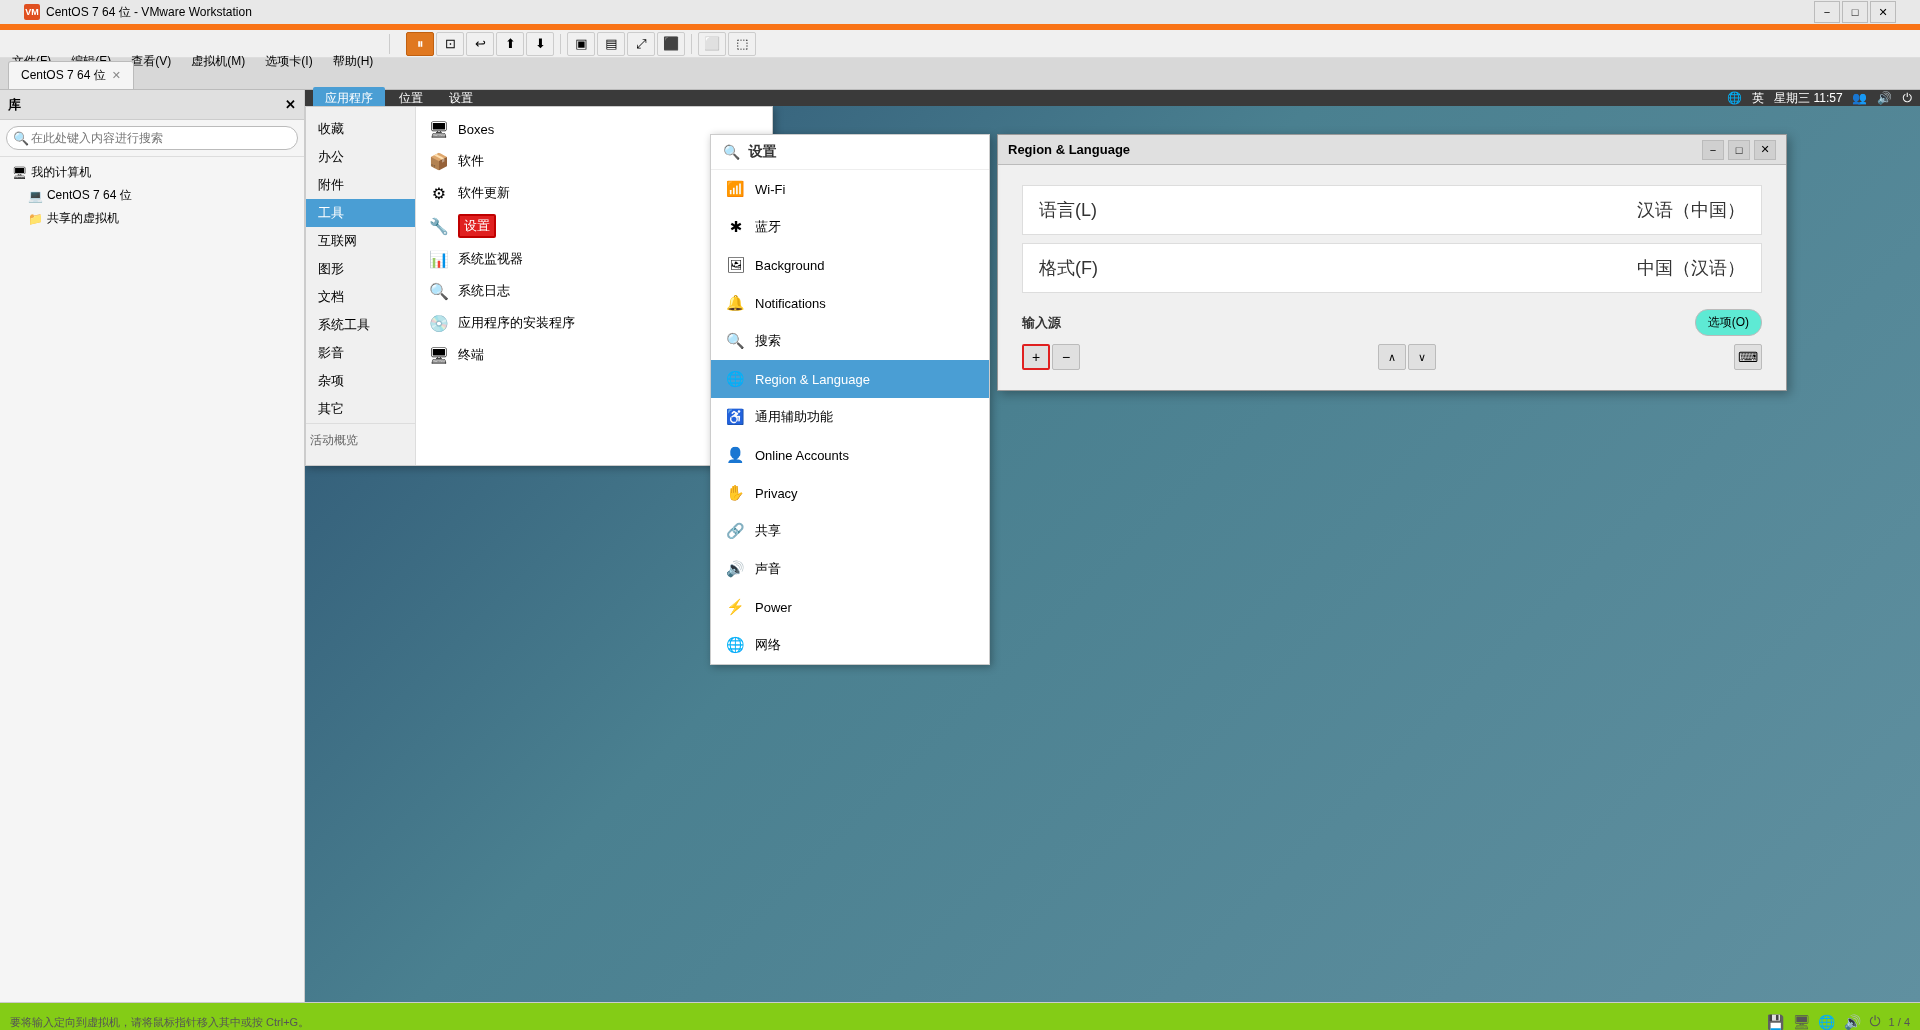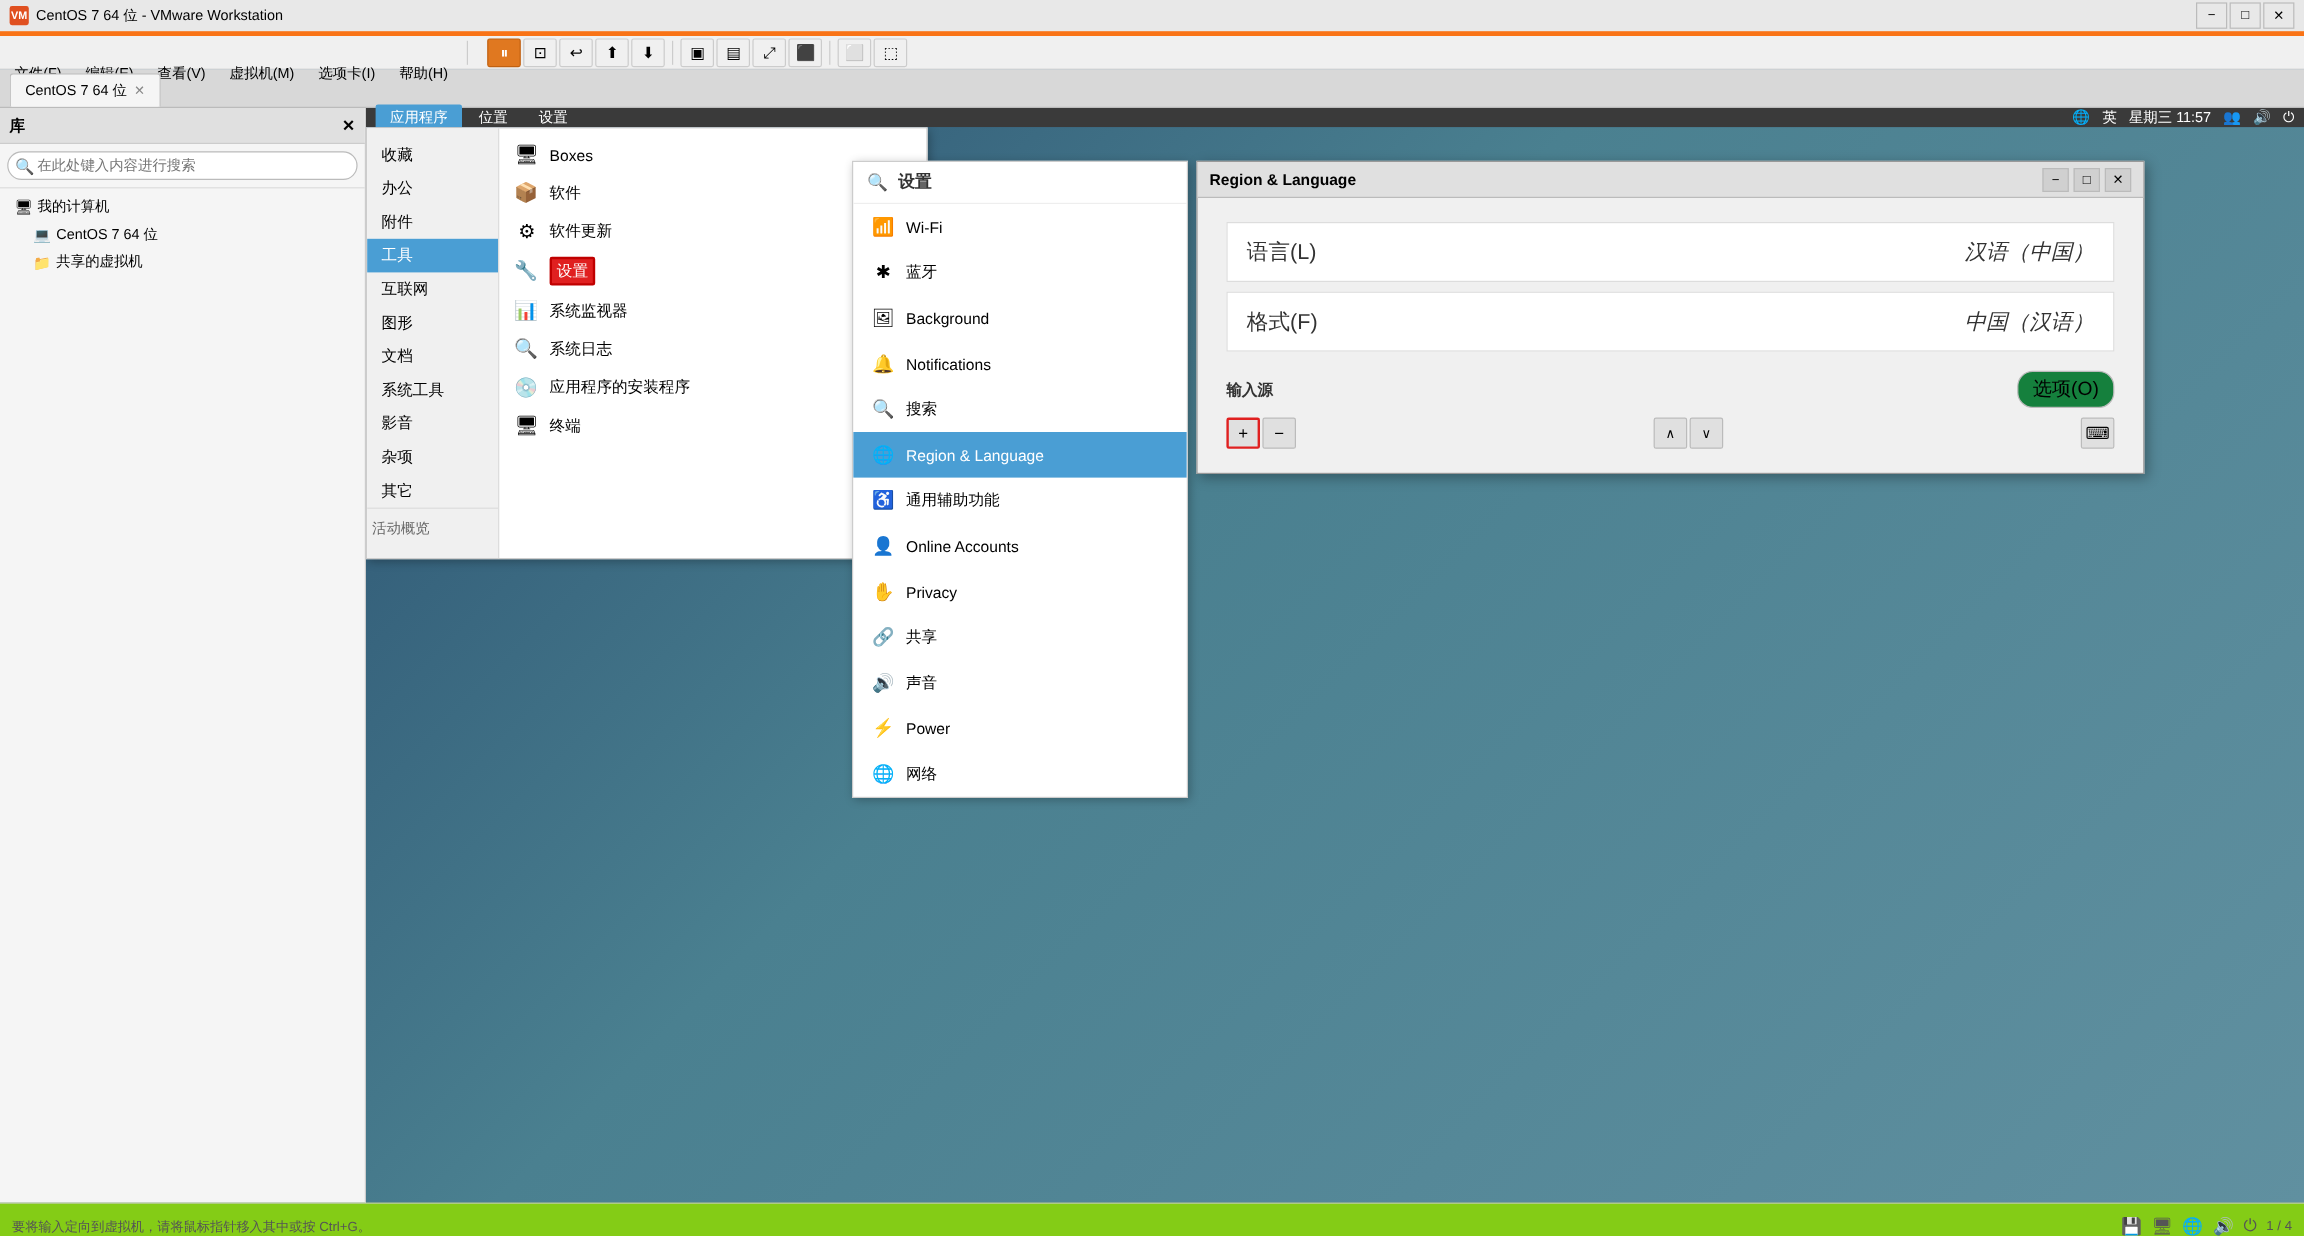--- a/index.html
+++ b/index.html
@@ -12,22 +12,22 @@
       background: #3a6080;
     }
 
     
     #titlebar {
       height: 30px;
       background: #e8e8e8;
       display: flex;
       align-items: center;
       justify-content: space-between;
-      border-bottom: 4px solid #f97316;
-      padding: 0 8px;
+      border-bottom: 6px solid #f97316;
+      padding: 0 24px;
       position: relative;
       z-index: 100;
     }
     #titlebar-left {
       display: flex;
       align-items: center;
       gap: 6px;
       font-size: 12px;
     }
     #titlebar-icon {
@@ -311,35 +311,35 @@
     .region-row {
       display: flex; align-items: center;
       padding: 12px 16px;
       background: white;
       border: 1px solid #ddd;
       margin-bottom: 8px;
       justify-content: space-between;
       font-size: 18px;
     }
     .region-row-label { color: #333; }
-    .region-row-value { color: #333; font-style: italic; }
+    .region-row-value { color: #333; }
     #input-sources-section { margin-top: 16px; }
     #input-sources-label {
       font-size: 13px;
       font-weight: bold;
       color: #333;
       margin-bottom: 8px;
       display: flex; justify-content: space-between; align-items: center;
     }
     .options-btn {
       padding: 4px 12px;
-      background: #15803d;
+      background: #5eead4;
       border: 1px solid #bbb;
       cursor: pointer;
-      font-size: 16px;
+      font-size: 12px;
       border-radius: 13px;
     }
     #input-list {
       background: white;
       border: 1px solid #ddd;
     }
     .input-item {
       padding: 10px 14px;
       border-bottom: 1px solid #eee;
       font-size: 13px;

